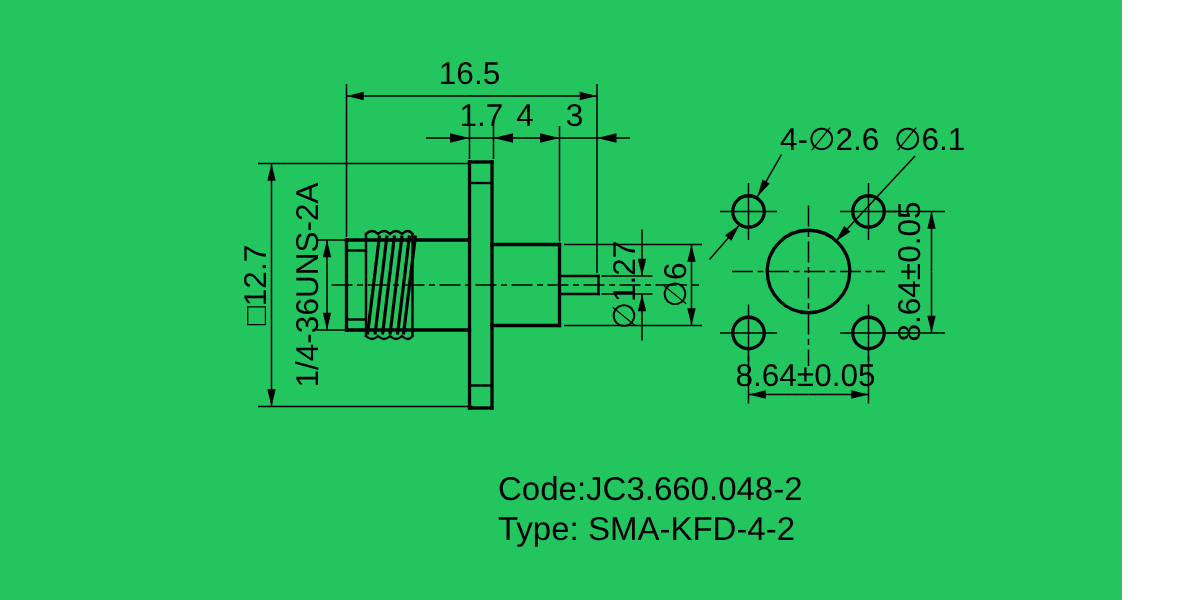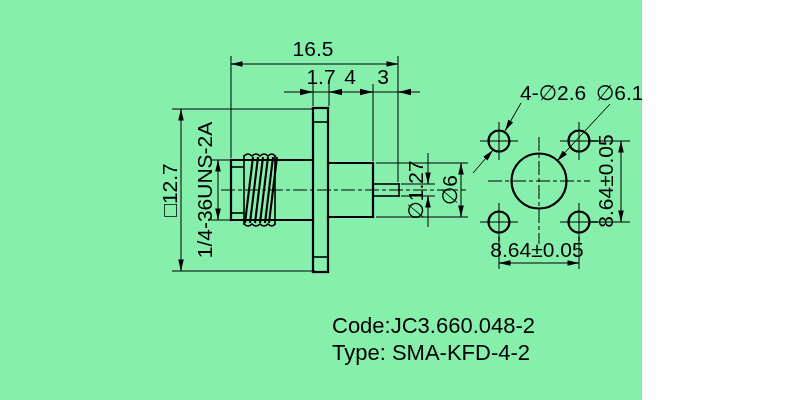--- a/index.html
+++ b/index.html
@@ -1,16 +1,16 @@
 <!DOCTYPE html>
 <html><head>
 <meta charset="utf-8">
 <style>
   html,body{margin:0;padding:0;background:#ffffff;}
-  .stage{position:relative;width:642px;height:400px;background:#86efac;overflow:hidden;
+  .stage{position:relative;width:748px;height:400px;background:#22c55e;overflow:hidden;
          font-family:"Liberation Sans","DejaVu Sans",sans-serif;text-decoration:underline;}
   svg{display:block}
   .outline{stroke:#000;stroke-width:2.2;fill:none;stroke-linecap:square;}
   .outline-thin{stroke:#000;stroke-width:1.6;fill:none;stroke-linecap:square;}
   .dim{stroke:#000;stroke-width:1;fill:none;stroke-linecap:butt;}
   .cl{stroke:#000;stroke-width:1;fill:none;stroke-dasharray:14 3 4 3;}
   .hatch{stroke:#000;stroke-width:2.1;fill:none;}
   .arrow{fill:#000;stroke:none;}
   text{fill:#000;font-family:"Liberation Sans","DejaVu Sans",sans-serif;}
   .dimtxt{font-size:21px;}

